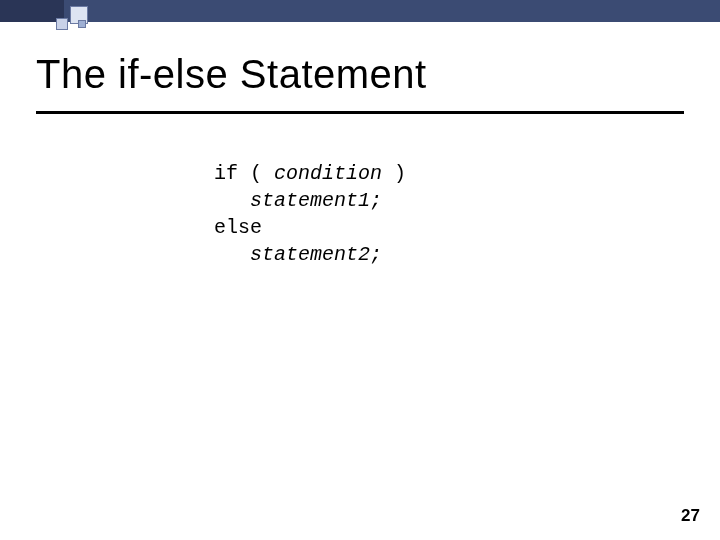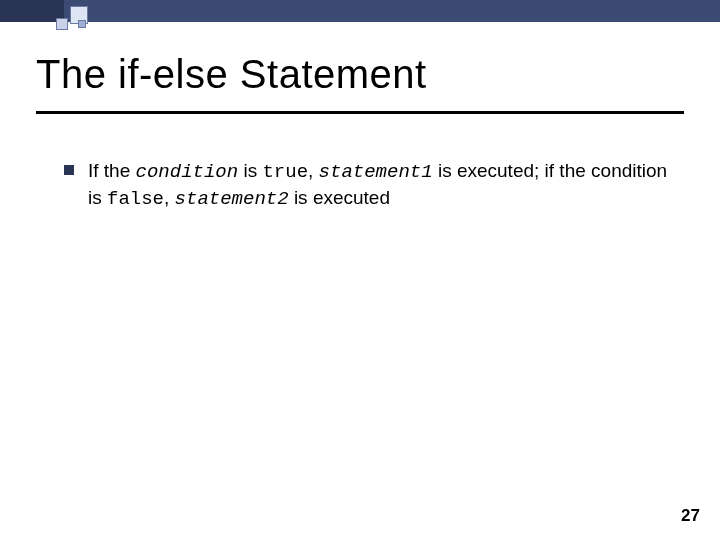--- a/index.html
+++ b/index.html
@@ -137,22 +137,23 @@
     <div class="sq c"></div>
   </div>
 
   <div class="title-wrap">
     <h1 class="title">The if-else Statement</h1>
   </div>
   <div class="rule"></div>
 
   <div class="body">
 
+    <div class="codeblock"><span>if ( </span><em>condition</em><span> )</span>
+<span>   </span><em>statement1;</em>
+<span>else</span>
+<span>   </span><em>statement2;</em></div>
 
     <ul class="sub">
-      <li>
-        <span>If the </span><span class="mono italic">condition</span><span> is </span><span class="mono">true</span><span>, </span><span class="mono italic">statement1</span><span> is executed;  if the condition is </span><span class="mono">false</span><span>, </span><span class="mono italic">statement2</span><span> is executed</span>
-      </li>
     </ul>
   </div>
 
   <div class="pagenum">27</div>
 </div>
 
 </body></html>

